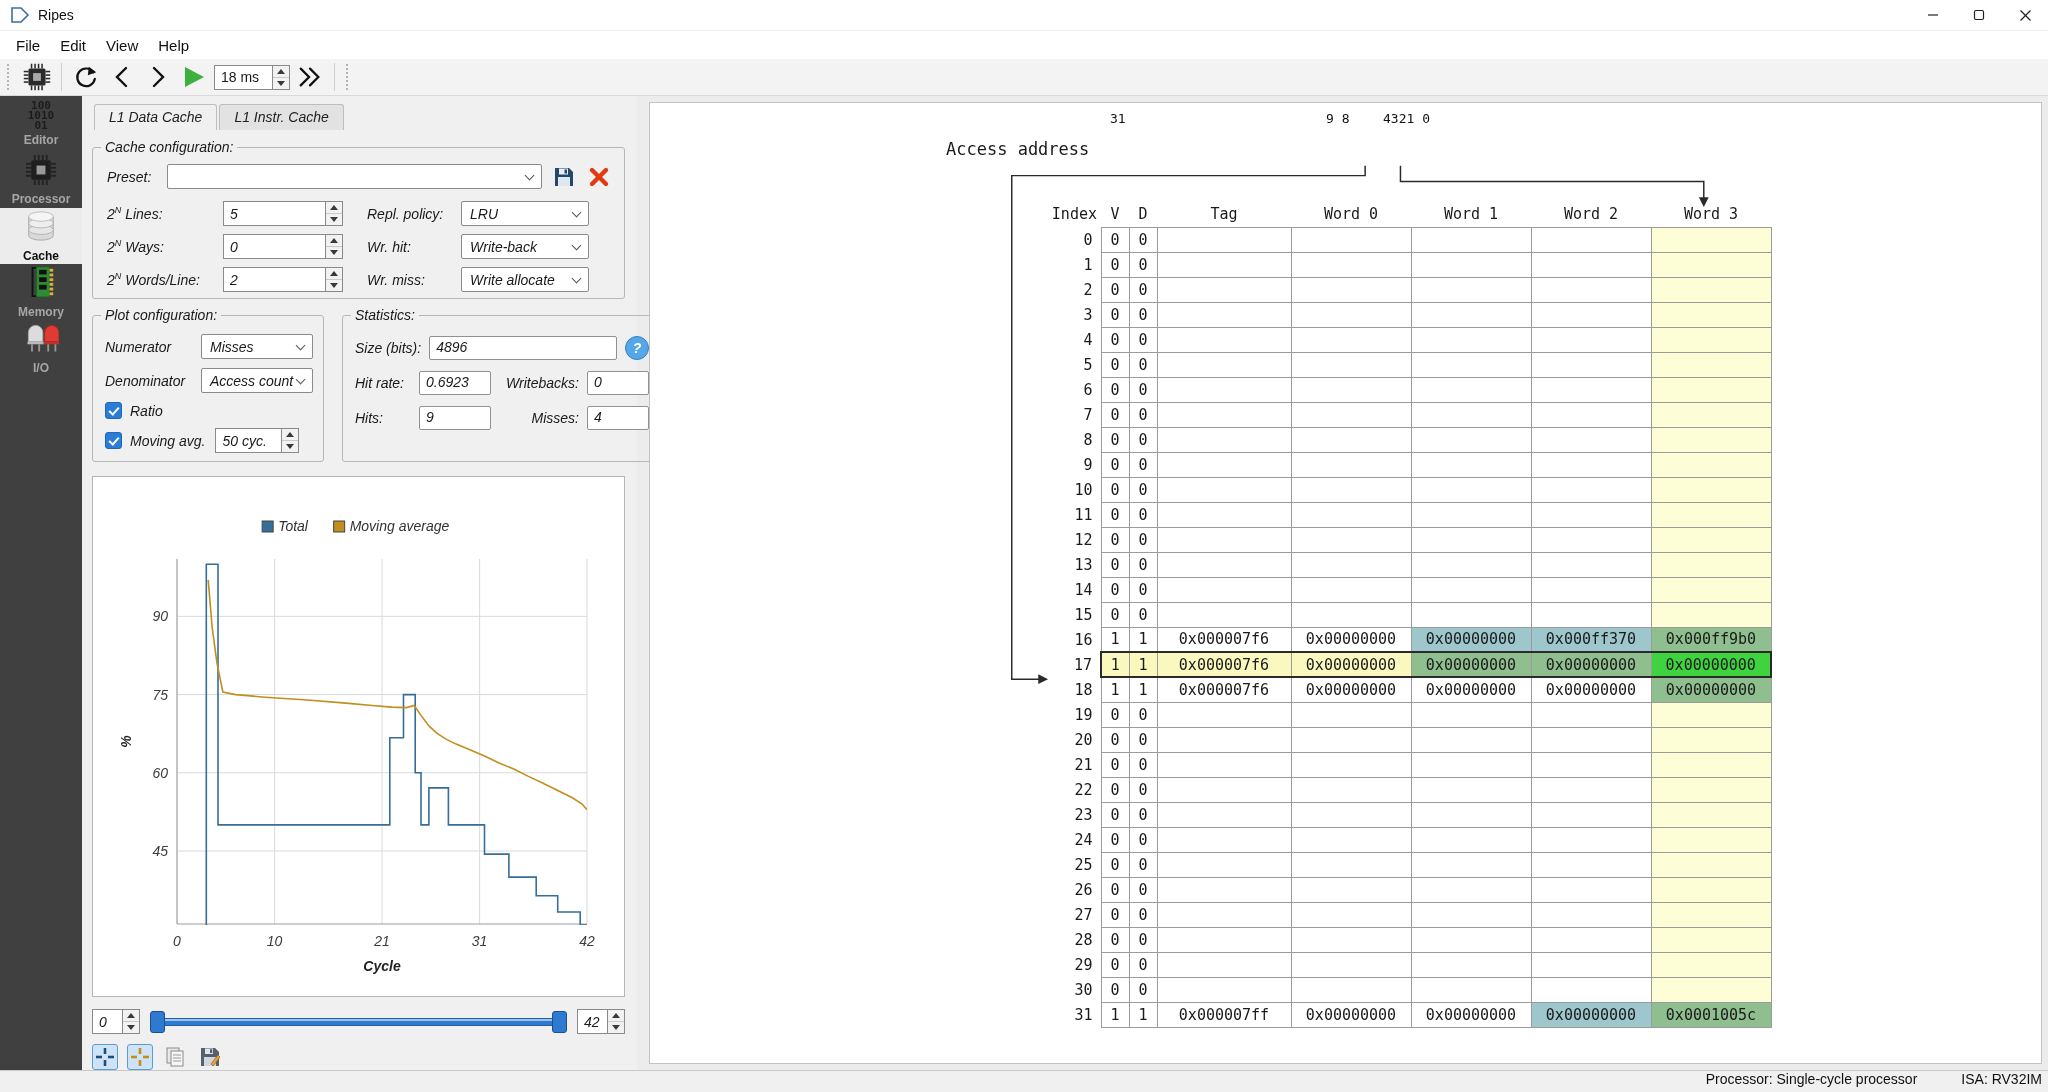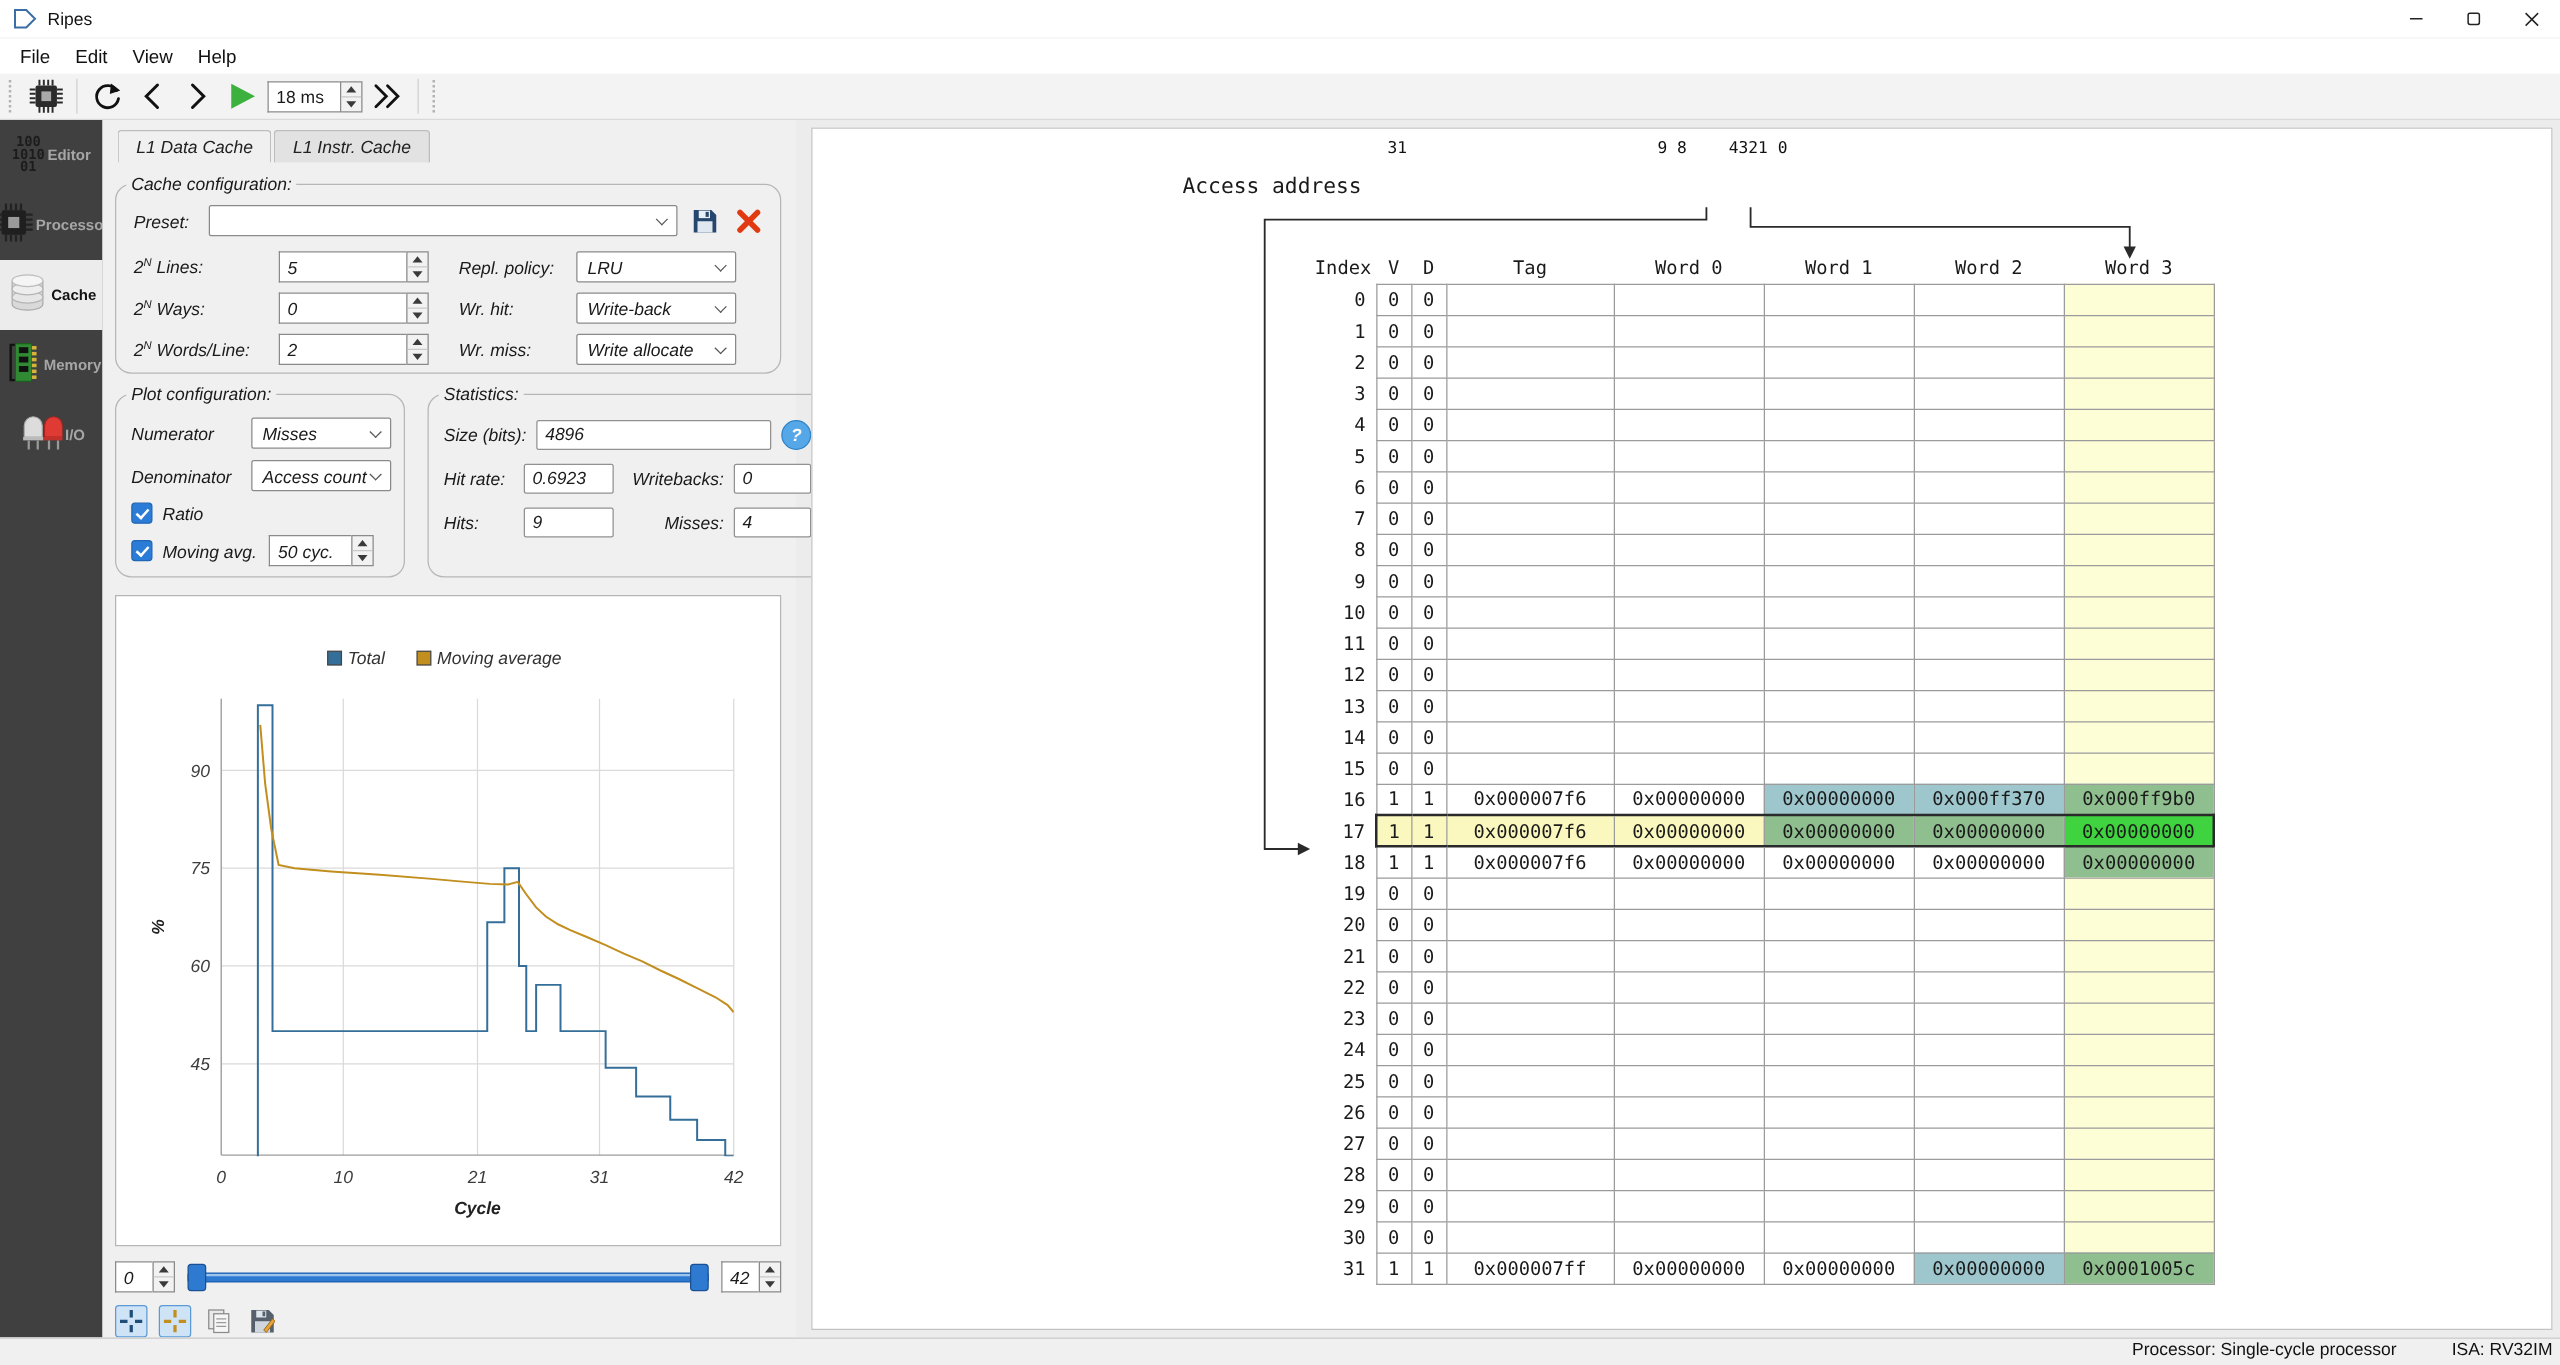--- a/index.html
+++ b/index.html
@@ -29,34 +29,34 @@
   .spin .btns .b { flex:1; display:flex; align-items:center; justify-content:center; }
   .spin .btns .b + .b { border-top:1px solid #c9c9c9; }
   .tri-up { width:0; height:0; border-left:4px solid transparent; border-right:4px solid transparent; border-bottom:5px solid #3a3a3a; }
   .tri-dn { width:0; height:0; border-left:4px solid transparent; border-right:4px solid transparent; border-top:5px solid #3a3a3a; }
 
   
   .content { flex:1; display:flex; background:#ececec; min-height:0; }
 
   
   .sidebar { width:82px; background:#404040; display:flex; flex-direction:column; }
-  .side-item { height:56px; display:flex; flex-direction:row; align-items:center; justify-content:center; gap:2px; }
+  .side-item { height:56px; display:flex; flex-direction:column; align-items:center; justify-content:center; gap:2px; }
   .side-item .slbl { font-size:12px; font-weight:bold; color:#a6a6a6; }
   .side-item.sel { background:#ececec; }
   .side-item.sel .slbl { color:#111; }
   .ed-ico { font-family:"DejaVu Sans Mono", monospace; font-weight:bold; font-size:11px; line-height:10px; color:#1c1c1c; text-align:center; }
 
   
   .left-panel { width:555px; background:#f0f0f0; padding:8px 12px 0 10px; display:flex; flex-direction:column;font-style:italic; }
   .tabbar { display:flex; padding-left:2px; }
   .tab { padding:4px 14px 5px; font-size:14px; border:1px solid #bdbdbd; border-bottom:none; border-radius:3px 3px 0 0; background:#e2e2e2; margin-right:2px; color:#222; }
   .tab.active { background:#f0f0f0; }
   .tabline { height:1px; background:#bdbdbd; margin-top:-1px; }
 
-  .group { border:1px solid #b6b6b6; border-radius:13px; position:relative; }
+  .group { border:1px solid #b6b6b6; border-radius:3px; position:relative; }
   .gtitle { position:absolute; top:-9px; left:8px; background:#f0f0f0; padding:0 4px; font-size:14px; color:#1a1a1a; }
 
   .cfg { margin-top:18px; height:152px; padding:16px 12px 10px 14px; }
   .preset-row { display:flex; align-items:center; gap:8px; }
   .preset-row .lbl { font-size:14px; width:52px; }
   .combo { background:#fff; border:1px solid #8a8a8a; border-radius:2px; height:25px; display:flex; align-items:center; padding:0 8px; font-size:14px; }
   .combo .ctext { white-space:nowrap; }
   .chev { margin-left:auto; width:7px; height:7px; border-right:1.7px solid #555; border-bottom:1.7px solid #555; transform:rotate(45deg); margin-top:-3px; }
   .preset-combo { flex:1; }
   .icobtn { width:27px; height:25px; display:flex; align-items:center; justify-content:center; }

